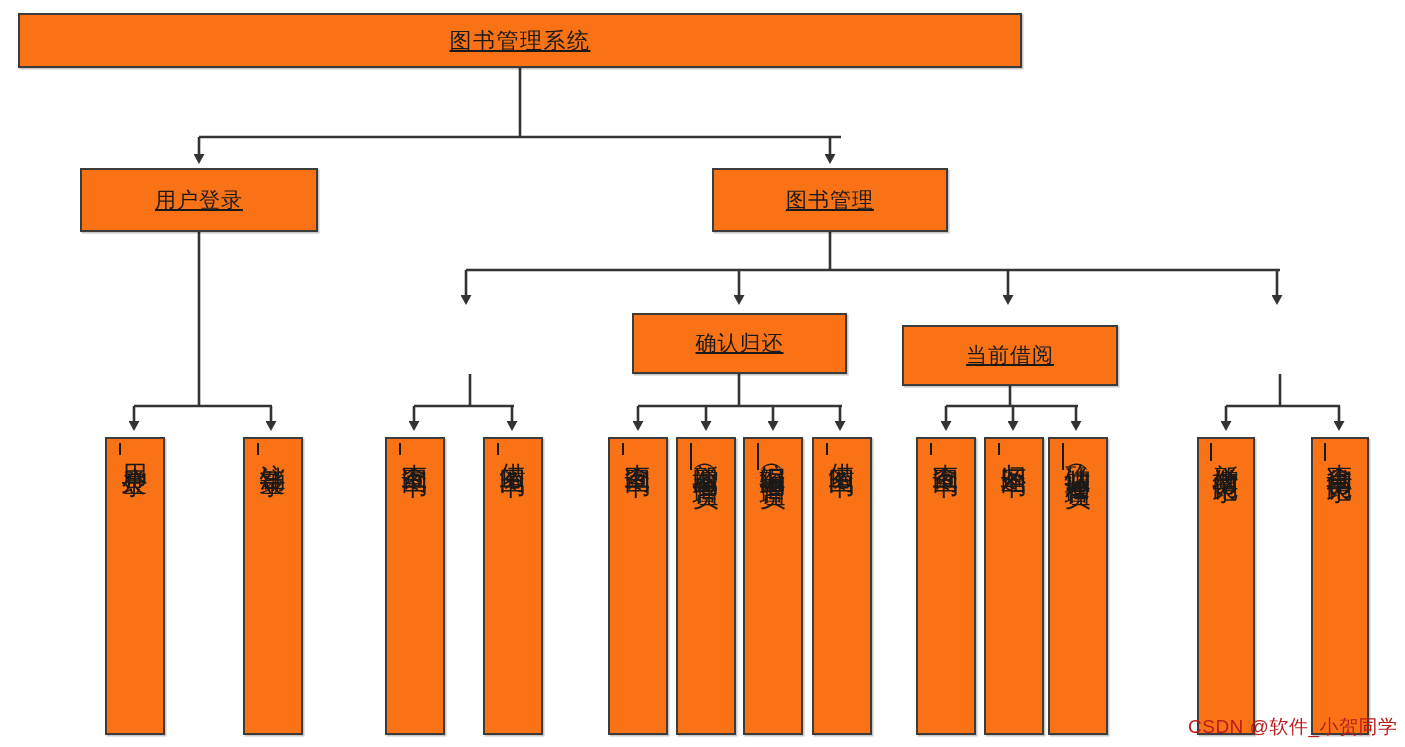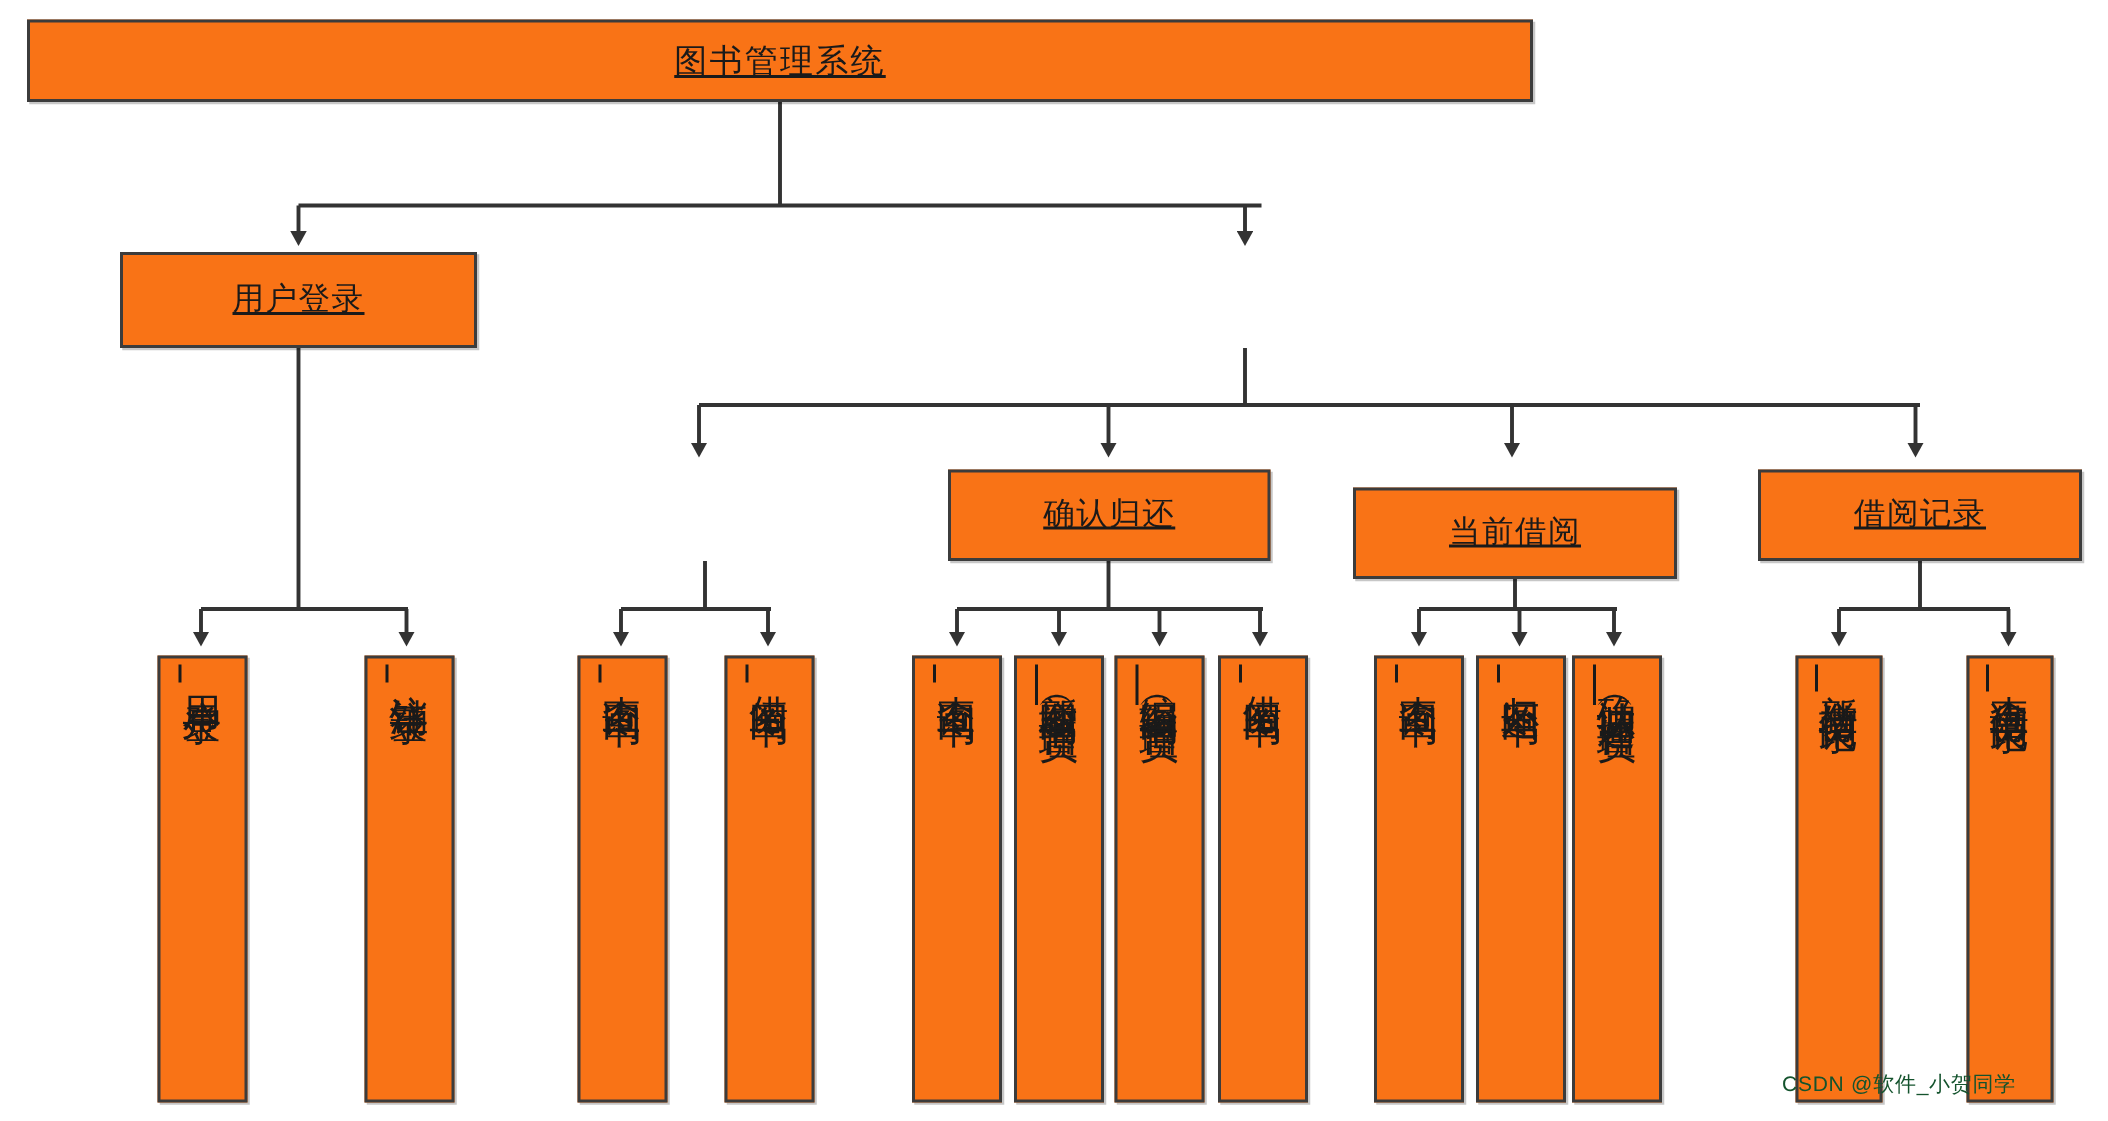--- a/index.html
+++ b/index.html
@@ -59,22 +59,22 @@
     text-orientation: upright;
     font-size: 26px;
     letter-spacing: 3px;
     line-height: 1;
     white-space: nowrap;
   }
   .watermark {
     position: absolute;
     left: 1188px;
     top: 714px;
-    font-size: 14px;
-    color: #14532d;
+    font-size: 19px;
+    color: #b91c1c;
     letter-spacing: 0.5px;
     white-space: nowrap;
     z-index: 5;
   }
 </style>
 </head>
 <body>
 
 <div id="canvas">
 
@@ -128,29 +128,29 @@
     </g>
   </svg>
 
   <div class="node h root" style="left:18px; top:13px; width:1004px; height:55px;">
     <span class="label">图书管理系统</span>
   </div>
 
   <div class="node h" style="left:80px; top:168px; width:238px; height:64px;">
     <span class="label">用户登录</span>
   </div>
+  <div class="node h" style="left:712px; top:168px; width:236px; height:64px;">
+    <span class="label">图书管理</span>
+  </div>
 
   <div class="node h" style="left:632px; top:313px; width:215px; height:61px;">
     <span class="label">确认归还</span>
   </div>
   <div class="node h" style="left:902px; top:313px; width:216px; height:61px;margin-top:12px;">
     <span class="label">当前借阅</span>
-  </div>
-  <div class="node h" style="left:1172px; top:313px; width:216px; height:61px;">
-    <span class="label">借阅记录</span>
   </div>
 
   <div class="node v" style="left:105px; top:437px; width:60px; height:298px;">
     <span class="label">用户登录</span>
   </div>
   <div class="node v" style="left:243px; top:437px; width:60px; height:298px;">
     <span class="label">注销登录</span>
   </div>
 
   <div class="node v" style="left:385px; top:437px; width:60px; height:298px;">

